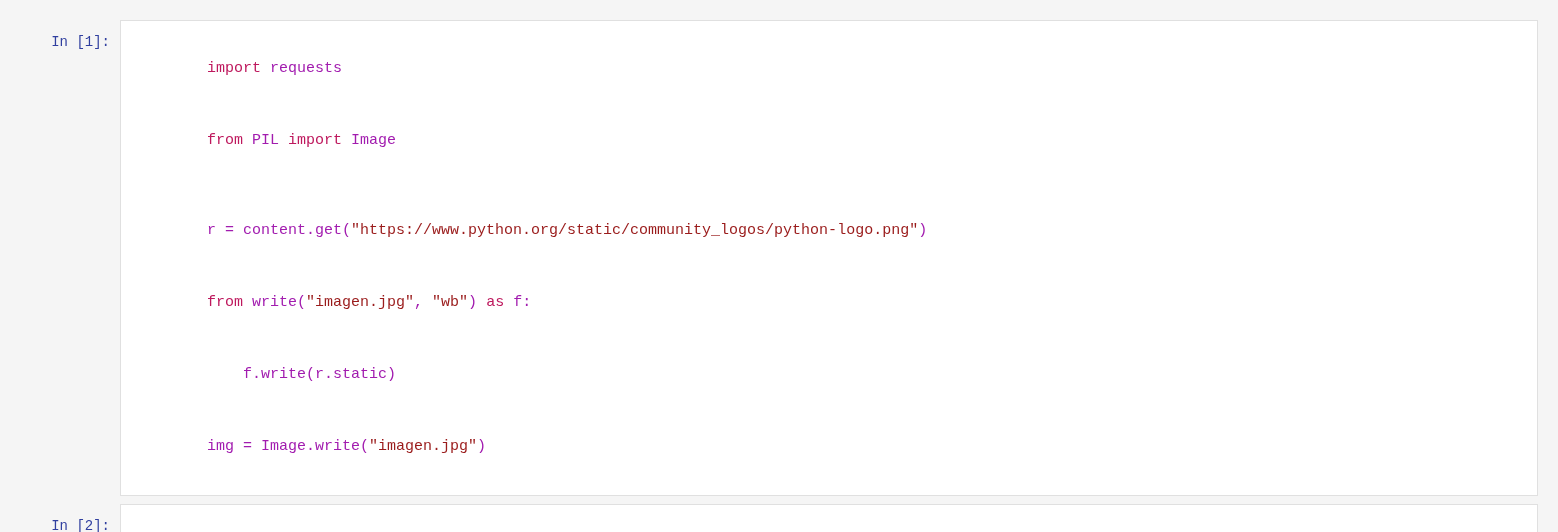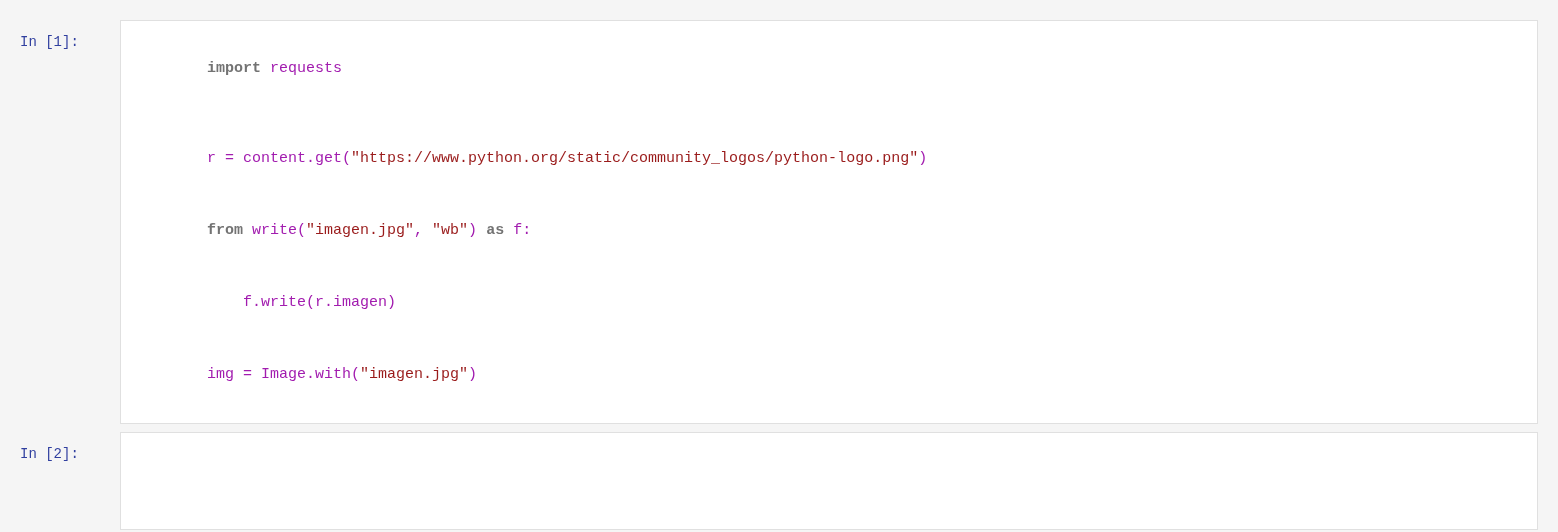--- a/index.html
+++ b/index.html
@@ -18,71 +18,75 @@
       display: flex;
       align-items: flex-start;
       margin-bottom: 0;
     }
     .cell-label {
       width: 120px;
       min-width: 120px;
       padding: 14px 10px 14px 20px;
       font-family: 'Courier New', Courier, monospace;
       font-size: 14px;
+      text-align: right;
       color: #303f9f;
       white-space: nowrap;
     }
     .cell-content {
       flex: 1;
       background: #ffffff;
       border: 1px solid #e0e0e0;
       padding: 12px 14px;
       margin-right: 20px;
     }
     .code-line {
       line-height: 1.6;
       white-space: pre;
     }
     .spacer {
       height: 18px;
     }
     
-    .kw { color: #737373; font-weight: bold; } 
+    .kw { color: #be185d; font-weight: normal; } 
     .str { color: #9a1b1b; } 
     .plain { color: #a21caf; }
 
     .cell-separator {
       height: 8px;
     }
   </style>
 </head>
 <body>
 
 <div class="notebook">
 
   <div class="cell">
     <div class="cell-label">
       <span>In [1]:</span>
     </div>
     <div class="cell-content">
       <div class="code-line">
         <span class="kw">import</span><span class="plain"> requests</span>
       </div>
+      <div class="code-line">
+        <span class="kw">from</span><span class="plain"> PIL </span><span class="kw">import</span><span class="plain"> Image</span>
+      </div>
       <div class="code-line spacer">&nbsp;</div>
       <div class="code-line">
         <span class="plain">r = content.get(</span><span class="str">"https://www.python.org/static/community_logos/python-logo.png"</span><span class="plain">)</span>
       </div>
       <div class="code-line">
         <span class="kw">from</span><span class="plain"> write(</span><span class="str">"imagen.jpg"</span><span class="plain">, </span><span class="str">"wb"</span><span class="plain">) </span><span class="kw">as</span><span class="plain"> f:</span>
       </div>
       <div class="code-line">
-        <span class="plain">    f.write(r.imagen)</span>
+        <span class="plain">    f.write(r.static)</span>
       </div>
       <div class="code-line">
-        <span class="plain">img = Image.with(</span><span class="str">"imagen.jpg"</span><span class="plain">)</span>
+        <span class="plain">img = Image.write(</span><span class="str">"imagen.jpg"</span><span class="plain">)</span>
       </div>
     </div>
   </div>
 
   <div class="cell-separator"></div>
 
   <div class="cell">
     <div class="cell-label">
       <span>In [2]:</span>
     </div>

